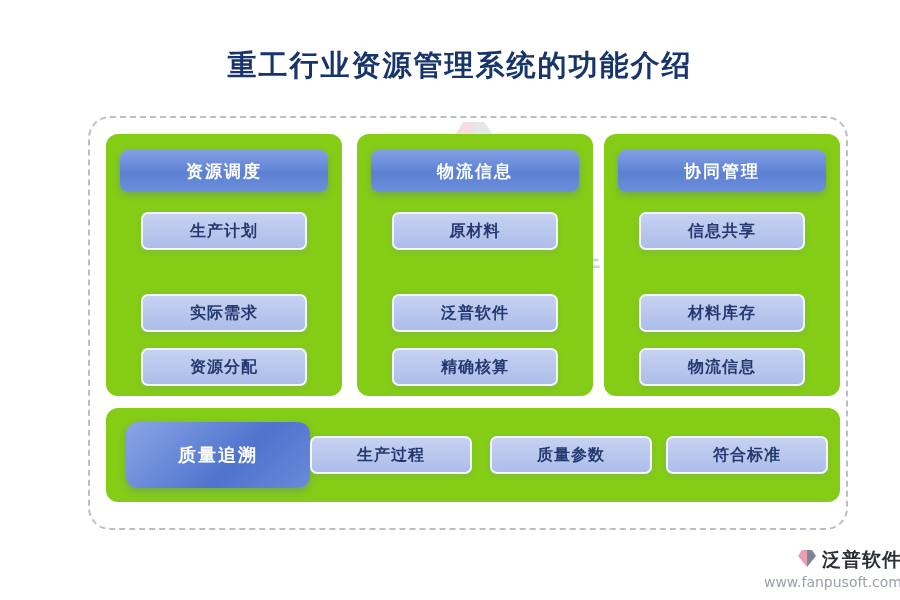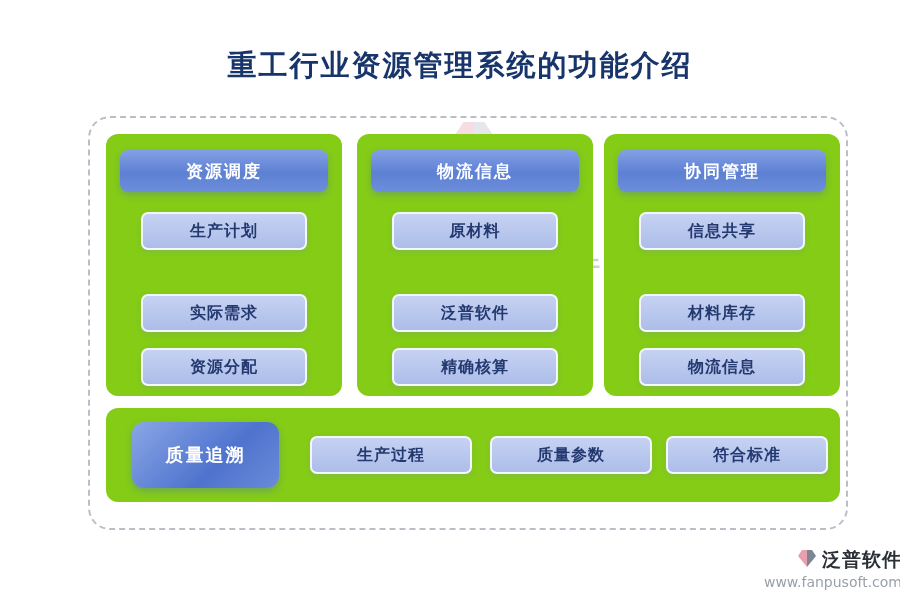--- a/index.html
+++ b/index.html
@@ -34,21 +34,21 @@
     position:absolute;left:35px;width:166px;height:38px;
     border-radius:7px;
     background:linear-gradient(180deg,#c6d2f2 0%,#acbde9 100%);
     border:2px solid rgba(255,255,255,0.85);
     box-shadow:0 2px 4px rgba(120,140,200,0.25);
     color:#24396f;font-size:16px;font-weight:bold;letter-spacing:1px;
     display:flex;align-items:center;justify-content:center;box-sizing:border-box;
   }
   .item-1{top:78px;} .item-2{top:160px;} .item-3{top:214px;}
   .big-btn{
-    position:absolute;left:26px;top:14px;width:147px;height:66px;
+    position:absolute;left:20px;top:14px;width:184px;height:66px;
     border-radius:12px;
     background:linear-gradient(135deg,#8aa6e6 0%,#4f73ce 60%,#6a8bd9 100%);
     box-shadow:0 3px 7px rgba(80,110,190,0.4);
     color:#ffffff;font-size:18px;font-weight:bold;letter-spacing:2px;
     display:flex;align-items:center;justify-content:center;
   }
   .row-btn{
     position:absolute;top:28px;width:162px;height:38px;
     border-radius:7px;
     background:linear-gradient(180deg,#c6d2f2 0%,#acbde9 100%);

